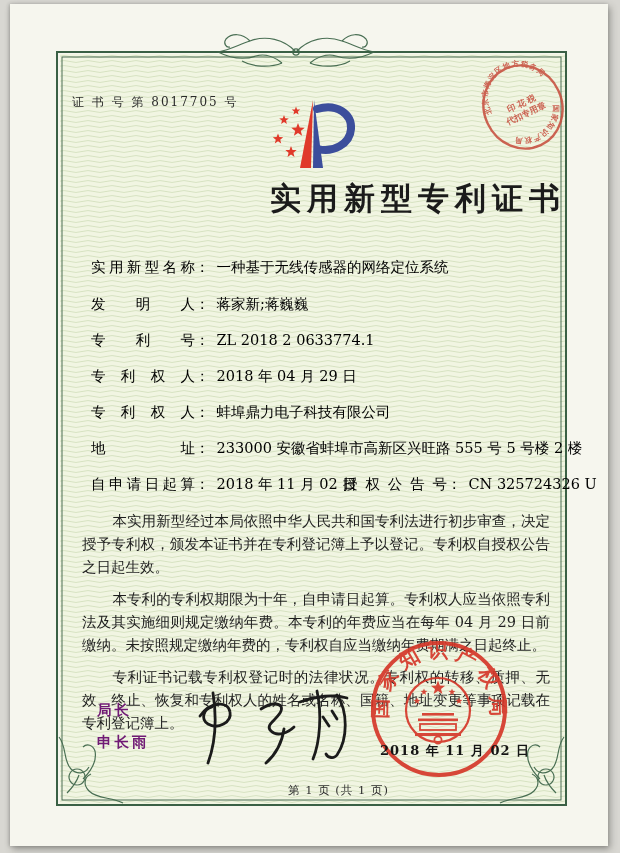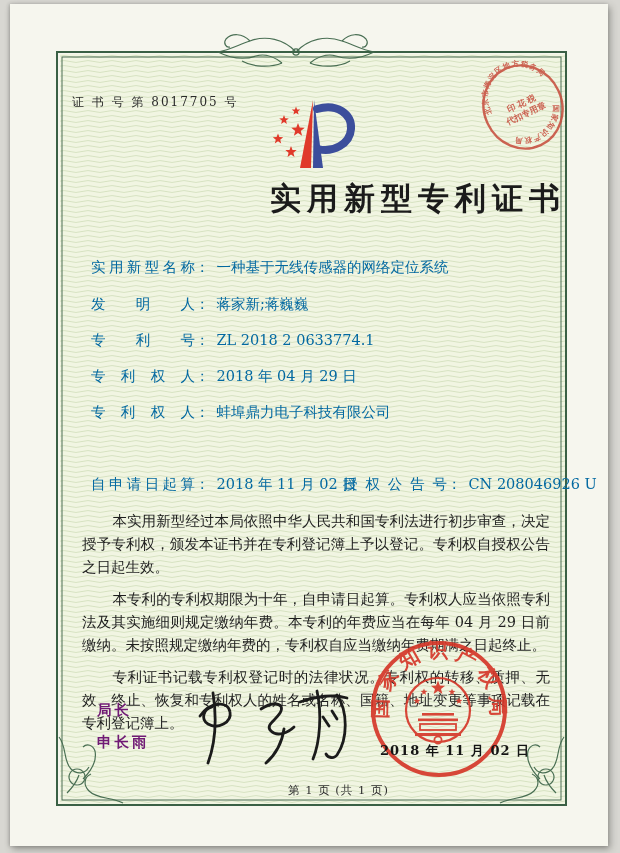--- a/index.html
+++ b/index.html
@@ -16,21 +16,21 @@
   .deco{position:absolute;left:0;top:0;}
   .certno{
     position:absolute;left:62px;top:90px;
     font-size:12px;letter-spacing:2px;color:#2a2a2a;white-space:nowrap;
   }
   .title{
     position:absolute;left:47px;top:174px;width:509px;text-align:right;
     font-size:31px;font-weight:bold;letter-spacing:6px;color:#1b1b1b;white-space:nowrap;
   }
   .row{
-    position:absolute;left:81px;font-size:14.5px;color:#0369a1;white-space:nowrap;line-height:17px;
+    position:absolute;left:81px;font-size:14.5px;color:#000000;white-space:nowrap;line-height:17px;
   }
   .flabel{
     display:inline-block;width:104px;text-align:justify;text-align-last:justify;
     -moz-text-align-last:justify;vertical-align:top;
   }
   .fcolon{display:inline-block;margin-right:7px;}
   .paras{
     position:absolute;left:63px;top:497px;width:486px;
     font-size:14.5px;line-height:23px;color:#1e1e1e;text-align:justify;
   }
@@ -140,25 +140,28 @@
   </div>
   <div class="row" style="top:328px">
     <span class="flabel">专利号</span><span class="fcolon">：</span><span>ZL 2018 2 0633774.1</span>
   </div>
   <div class="row" style="top:364px">
     <span class="flabel">专利权人</span><span class="fcolon">：</span><span>2018 年 04 月 29 日</span>
   </div>
   <div class="row" style="top:400px">
     <span class="flabel">专利权人</span><span class="fcolon">：</span><span>蚌埠鼎力电子科技有限公司</span>
   </div>
+  <div class="row" style="top:436px">
+    <span class="flabel">地址</span><span class="fcolon">：</span><span>233000 安徽省蚌埠市高新区兴旺路 555 号 5 号楼 2 楼</span>
+  </div>
   <div class="row" style="top:472px">
     <span class="flabel">自申请日起算</span><span class="fcolon">：</span><span>2018 年 11 月 02 日</span>
   </div>
   <div class="row" style="left:333px;top:472px">
-    <span class="flabel">授权公告号</span><span class="fcolon">：</span><span>CN 208046926 U</span>
+    <span class="flabel">授权公告号</span><span class="fcolon">：</span><span>CN 325724326 U</span>
   </div>
 
   <div class="paras">
     <p>本实用新型经过本局依照中华人民共和国专利法进行初步审查，决定授予专利权，颁发本证书并在专利登记簿上予以登记。专利权自授权公告之日起生效。</p>
     <p>本专利的专利权期限为十年，自申请日起算。专利权人应当依照专利法及其实施细则规定缴纳年费。本专利的年费应当在每年 04 月 29 日前缴纳。未按照规定缴纳年费的，专利权自应当缴纳年费期满之日起终止。</p>
     <p>专利证书记载专利权登记时的法律状况。专利权的转移、质押、无效、终止、恢复和专利权人的姓名或名称、国籍、地址变更等事项记载在专利登记簿上。</p>
   </div>
 
   <div class="signer" style="top:697px">局长</div>
   <div class="signer" style="top:729px">申长雨</div>

